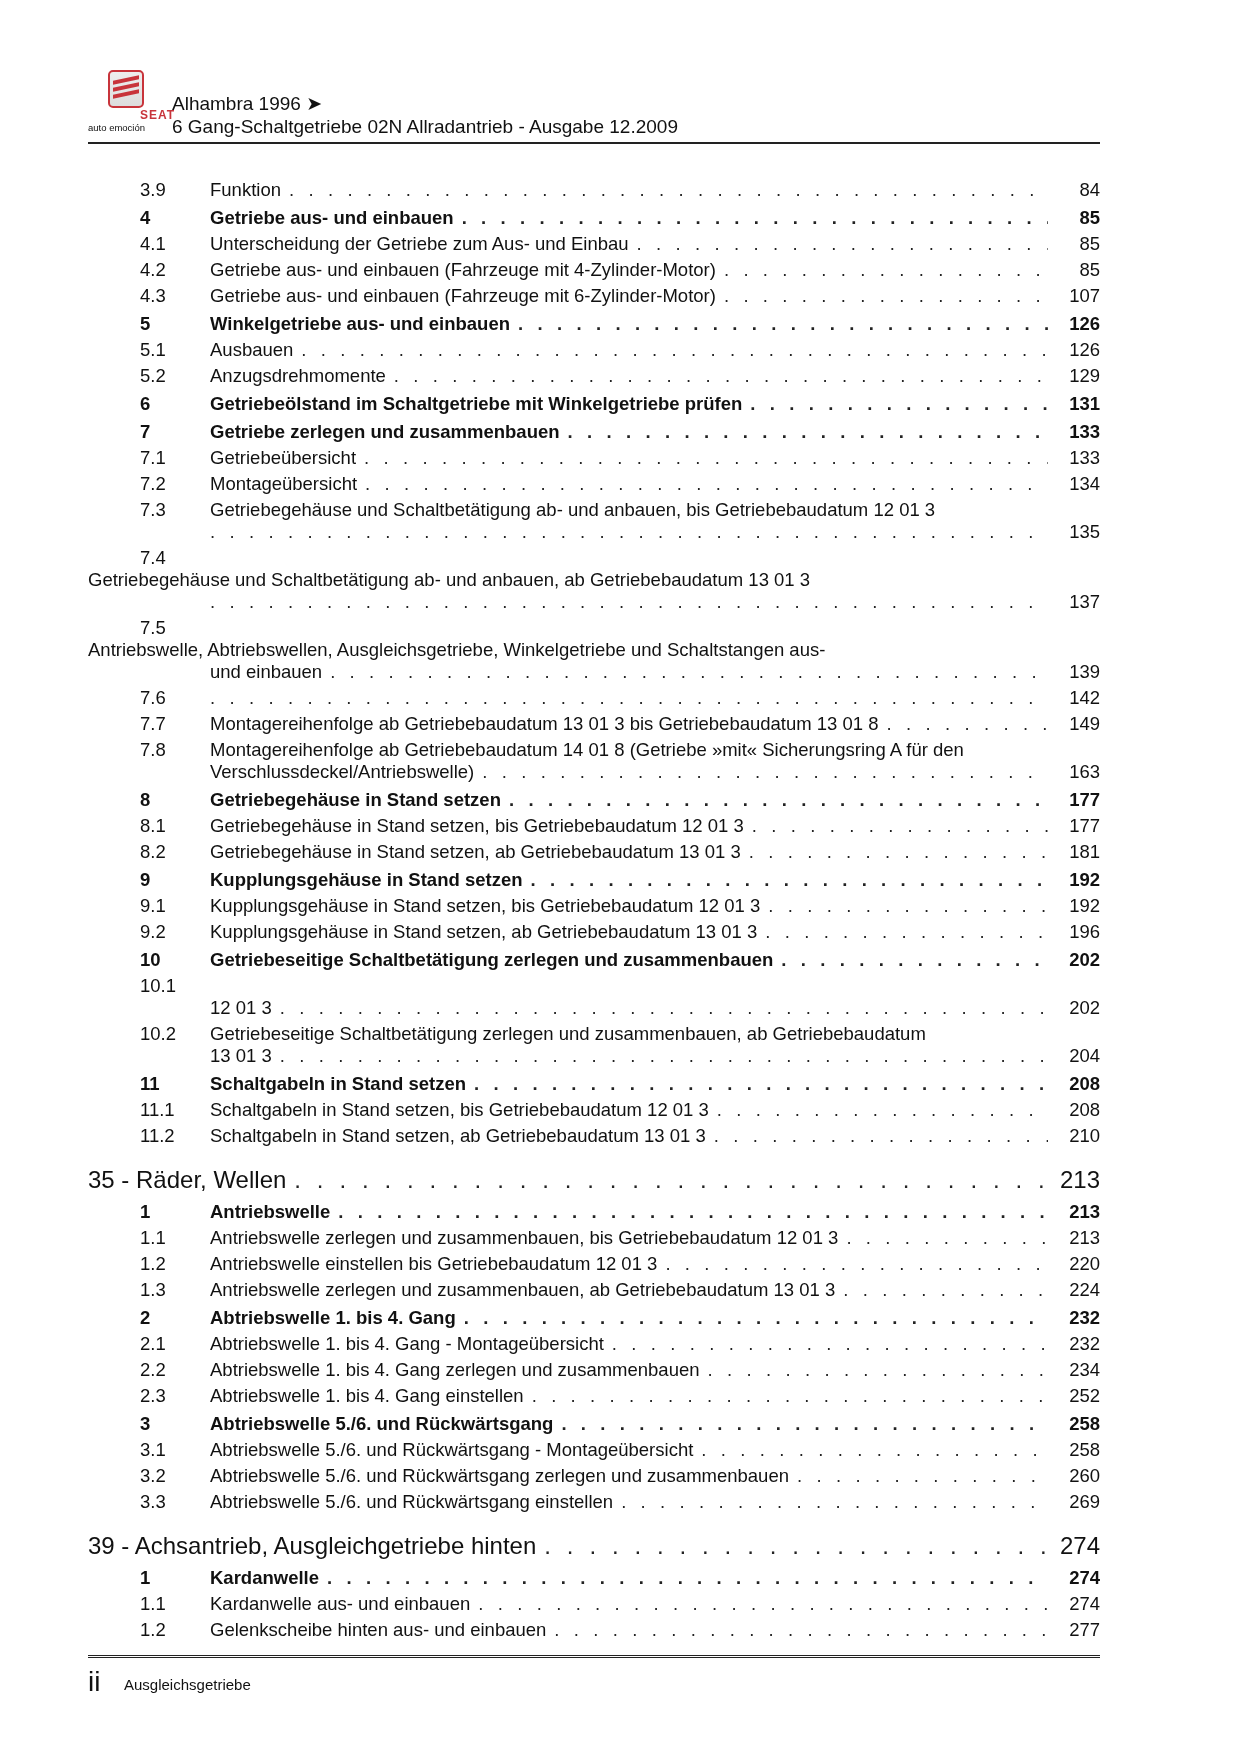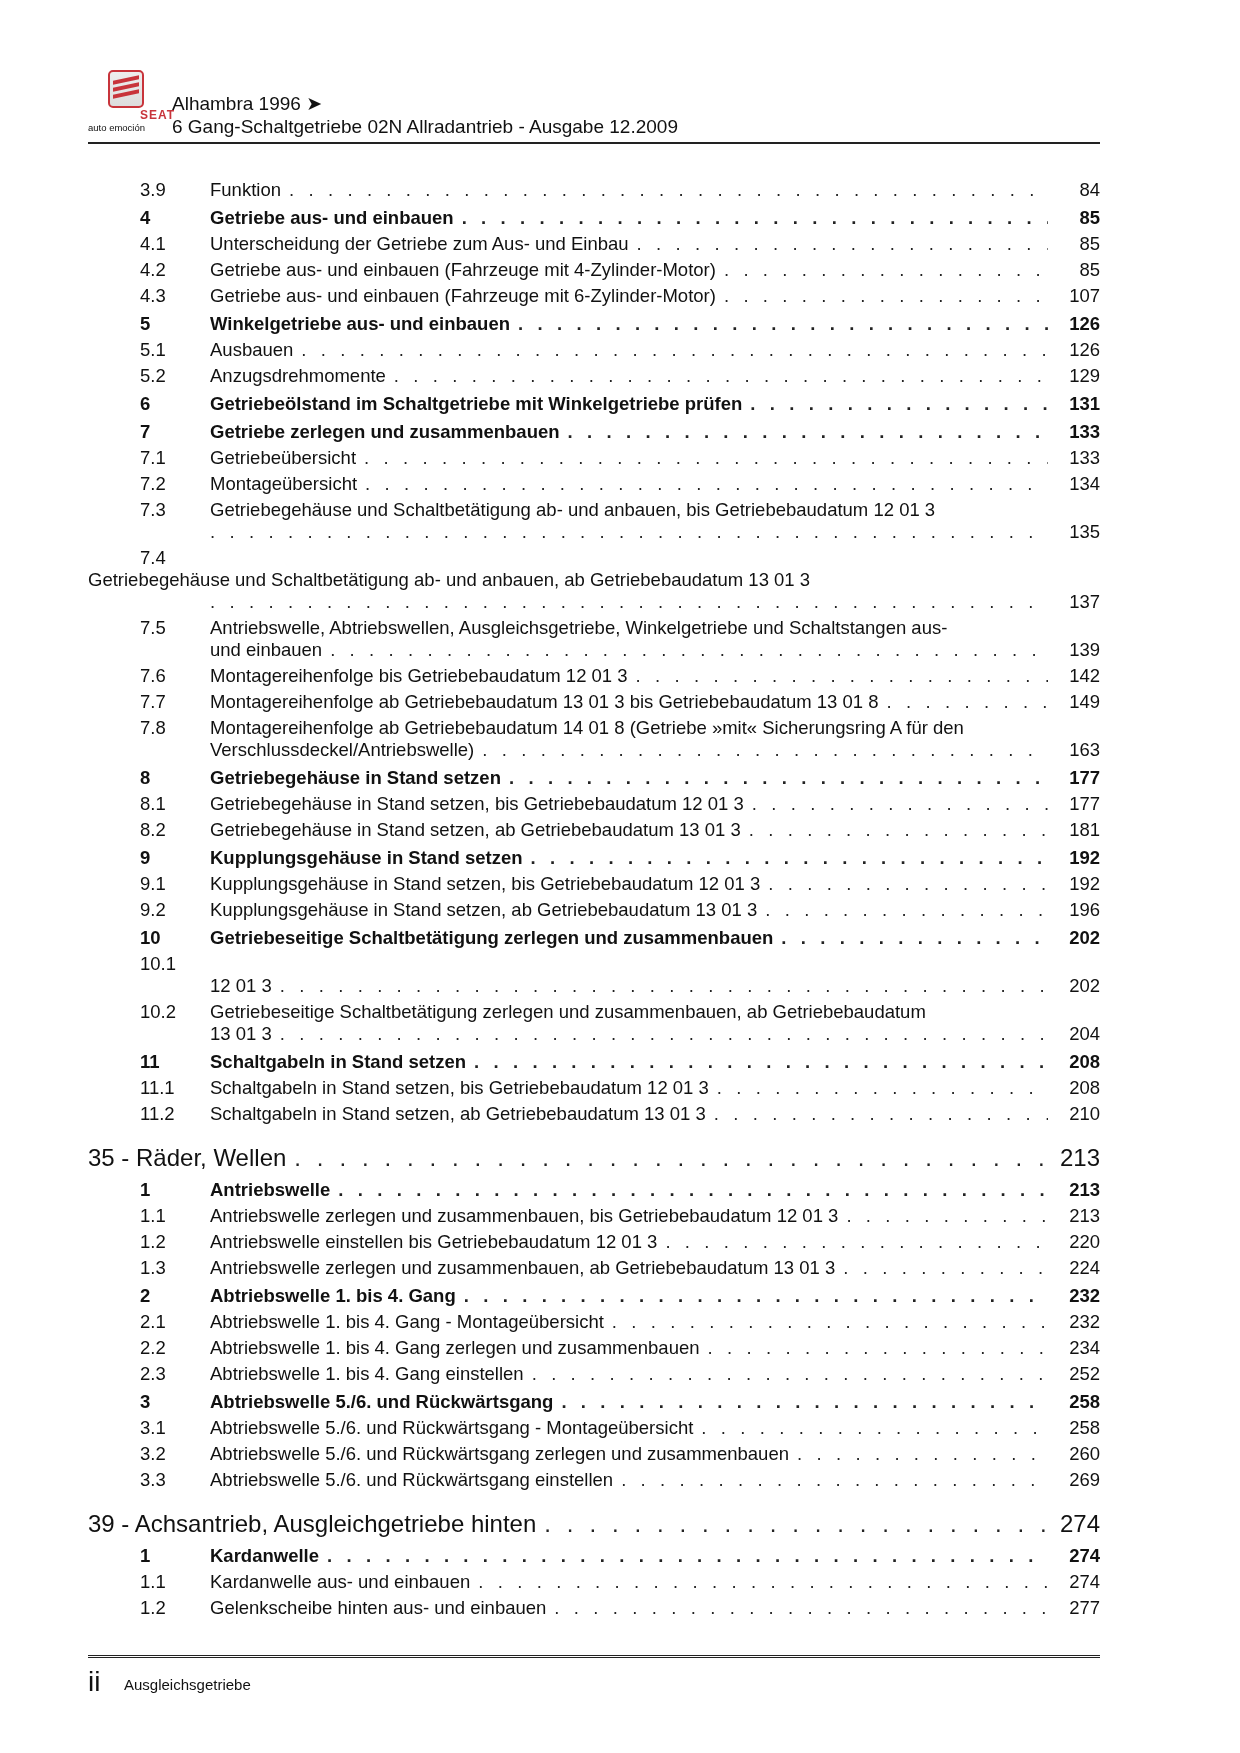--- a/index.html
+++ b/index.html
@@ -163,37 +163,36 @@
       <div class="row">
         <span class="num"></span>
         <span class="text">
           <span class="t" style="padding-right: 0px;"></span>
           <span class="dots">. . . . . . . . . . . . . . . . . . . . . . . . . . . . . . . . . . . . . . . . . . . . . . . . . . . . . . . . . . . . . . . . . . . . . . . . . . . . . . . . . . . . . . . . . . . . . . . . . . . . . . . . . . . . . . . . . . . . . . . . . . . . . . . . . . . . . . . . . . . . . . . . . . . . . . . . . . . . . . . . . . . . . . . . . . . . . . . . . . . . . . . . . . . . . . . . . . . . . . . . </span>
         </span>
         <span class="page">137</span>
       </div>
     </div>
     <div class="entry l3" style="font-size: 18.5px; line-height: 22px;">
-      <div class="row" style="align-items: flex-start;">
+      <div class="row" style="align-items: flex-start; flex-direction: column;">
         <span class="num">7.5</span>
         <span style="flex: 1 1 0%; white-space: nowrap;">Antriebswelle, Abtriebswellen, Ausgleichsgetriebe, Winkelgetriebe und Schaltstangen aus-</span>
       </div>
       <div class="row">
         <span class="num"></span>
         <span class="text">
           <span class="t">und einbauen</span>
           <span class="dots">. . . . . . . . . . . . . . . . . . . . . . . . . . . . . . . . . . . . . . . . . . . . . . . . . . . . . . . . . . . . . . . . . . . . . . . . . . . . . . . . . . . . . . . . . . . . . . . . . . . . . . . . . . . . . . . . . . . . . . . . . . . . . . . . . . . . . . . . . . . . . . . . . . . . . . . . . . . . . . . . . . . . . . . . . . . . . . . . . . . . . . . . . . . . . . . . . . . . . . . . </span>
         </span>
         <span class="page">139</span>
       </div>
     </div>
     <div class="row l3">
       <span class="num">7.6</span>
       <span class="text">
-        <span class="t">Montagereihenfolge bis Getriebebaudatum 12 01 3</span>
         <span class="dots">. . . . . . . . . . . . . . . . . . . . . . . . . . . . . . . . . . . . . . . . . . . . . . . . . . . . . . . . . . . . . . . . . . . . . . . . . . . . . . . . . . . . . . . . . . . . . . . . . . . . . . . . . . . . . . . . . . . . . . . . . . . . . . . . . . . . . . . . . . . . . . . . . . . . . . . . . . . . . . . . . . . . . . . . . . . . . . . . . . . . . . . . . . . . . . . . . . . . . . . . </span>
       </span>
       <span class="page">142</span>
     </div>
     <div class="row l3">
       <span class="num">7.7</span>
       <span class="text">
         <span class="t">Montagereihenfolge ab Getriebebaudatum 13 01 3 bis Getriebebaudatum 13 01 8</span>
         <span class="dots">. . . . . . . . . . . . . . . . . . . . . . . . . . . . . . . . . . . . . . . . . . . . . . . . . . . . . . . . . . . . . . . . . . . . . . . . . . . . . . . . . . . . . . . . . . . . . . . . . . . . . . . . . . . . . . . . . . . . . . . . . . . . . . . . . . . . . . . . . . . . . . . . . . . . . . . . . . . . . . . . . . . . . . . . . . . . . . . . . . . . . . . . . . . . . . . . . . . . . . . . </span>
       </span>

